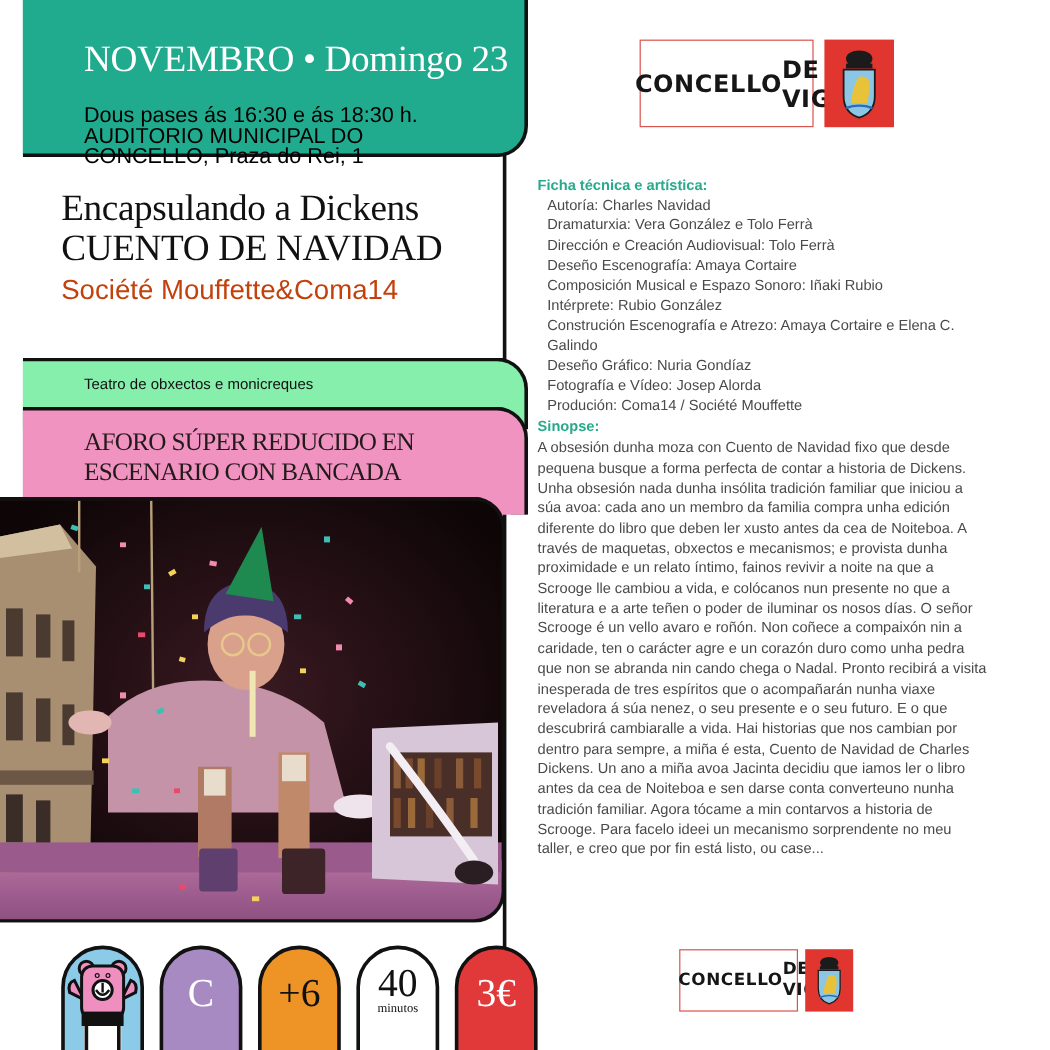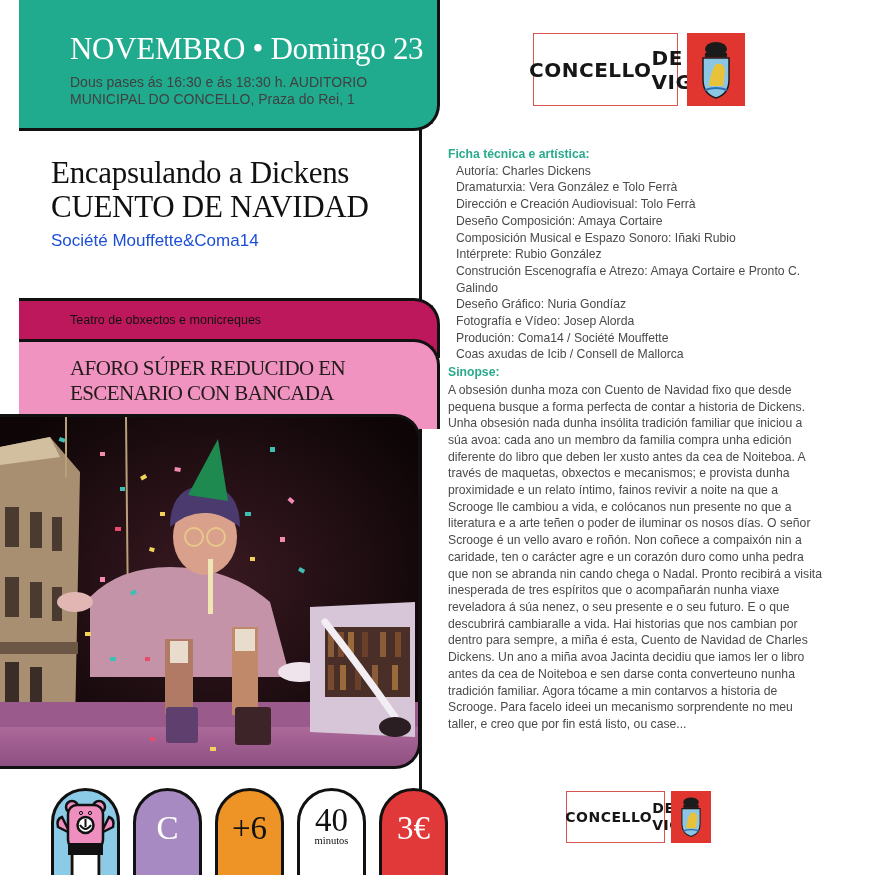--- a/index.html
+++ b/index.html
@@ -6,29 +6,29 @@
   html, body { width: 875px; height: 875px; overflow: hidden; background: #ffffff; }
   body { position: relative; font-family: "Liberation Sans", sans-serif; color: #333; }
 
   
   .left-vline { position: absolute; left: 419px; top: 0; width: 3px; height: 875px; background: #111; }
 
   .panel { position: absolute; left: 0; width: 421px; border: 3px solid #111; border-left: none; border-top: none; margin-left: 19px; }
 
   .date-panel { top: 0; height: 131px; background: #21ab8e; border-bottom-right-radius: 26px; }
   .date-title { position: absolute; left: 51px; top: 31px; font-family: "Liberation Serif", "DejaVu Serif", serif; font-size: 31px; color: #ffffff; letter-spacing: -0.3px; white-space: nowrap; }
-  .date-sub { position: absolute; left: 51px; top: 74px; width: 330px; font-size: 14px; line-height: 17px; color: #404040; }
+  .date-sub { position: absolute; left: 51px; top: 88px; width: 330px; font-size: 18px; line-height: 17px; color: #000000; }
 
   .title-block { position: absolute; left: 51px; top: 156px; width: 360px; }
   .title-main { font-family: "Liberation Serif", "DejaVu Serif", serif; font-size: 31px; line-height: 34px; color: #111; letter-spacing: -0.3px; white-space: nowrap; }
-  .company { margin-top: 6px; font-size: 17px; line-height: 22px; color: #1d4ed8; font-weight: normal; }
+  .company { margin-top: 6px; font-size: 23px; line-height: 22px; color: #c2410c; font-weight: normal; }
   .origin { font-size: 18.5px; line-height: 22px; color: #222; }
   .origin i { font-style: italic; font-weight: 600; }
 
-  .genre-panel { top: 298px; height: 60px; background: #be185d; border-top: 3px solid #111; border-right: 3px solid #111; border-top-right-radius: 26px; border-bottom: none; }
+  .genre-panel { top: 298px; height: 60px; background: #86efac; border-top: 3px solid #111; border-right: 3px solid #111; border-top-right-radius: 26px; border-bottom: none; }
   .genre-text { position: absolute; left: 51px; top: 12px; font-size: 12.5px; color: #111; }
 
   .aforo-panel { top: 339px; height: 90px; background: #f093c0; border-top: 3px solid #111; border-right: 3px solid #111; border-top-right-radius: 26px; border-bottom: none; }
   .aforo-text { position: absolute; left: 51px; top: 14px; width: 360px; font-family: "Liberation Serif", "DejaVu Serif", serif; font-size: 21px; line-height: 25px; color: #231b1b; letter-spacing: -0.6px; text-transform: uppercase; }
 
   .photo-panel { position: absolute; left: 0; top: 414px; width: 421px; height: 355px; border: 3px solid #111; border-left: none; border-radius: 0 26px 26px 0; overflow: hidden; background: #1a0d0f; }
   .photo-panel svg { display: block; }
 
   
   .badges { position: absolute; left: 51px; top: 788px; height: 90px; display: flex; gap: 13px; }
@@ -191,31 +191,30 @@
       <path d="M4,18 H30 V40 Q30,54 17,58 Q4,54 4,40 Z" fill="#8cc6e5" stroke="#1b1b1b" stroke-width="1.5"></path>
       <path d="M10,46 Q12,30 17,24 Q26,22 26,32 L24,46 Z" fill="#e8c33a"></path>
       <path d="M6,50 Q17,46 28,50" stroke="#2b6fb3" stroke-width="2" fill="none"></path>
     </svg>
   </div>
 </div>
 
 <div class="credits">
   <div class="section-label">Ficha técnica e artística:</div>
   <ul class="credit-list">
-    <li>Autoría: Charles Dickens</li>
+    <li>Autoría: Charles Navidad</li>
     <li>Dramaturxia: Vera González e Tolo Ferrà</li>
     <li>Dirección e Creación Audiovisual: Tolo Ferrà</li>
-    <li>Deseño Composición: Amaya Cortaire</li>
+    <li>Deseño Escenografía: Amaya Cortaire</li>
     <li>Composición Musical e Espazo Sonoro: Iñaki Rubio</li>
     <li>Intérprete: Rubio González</li>
-    <li>Construción Escenografía e Atrezo: Amaya Cortaire e Pronto C. Galindo</li>
+    <li>Construción Escenografía e Atrezo: Amaya Cortaire e Elena C. Galindo</li>
     <li>Deseño Gráfico: Nuria Gondíaz</li>
     <li>Fotografía e Vídeo: Josep Alorda</li>
     <li>Produción: Coma14 / Société Mouffette</li>
-    <li>Coas axudas de Icib / Consell de Mallorca</li>
   </ul>
   <div class="section-label synopsis-label">Sinopse:</div>
   <p class="synopsis">A obsesión dunha moza con Cuento de Navidad fixo que desde pequena busque a forma perfecta de contar a historia de Dickens. Unha obsesión nada dunha insólita tradición familiar que iniciou a súa avoa: cada ano un membro da familia compra unha edición diferente do libro que deben ler xusto antes da cea de Noiteboa. A través de maquetas, obxectos e mecanismos; e provista dunha proximidade e un relato íntimo, fainos revivir a noite na que a Scrooge lle cambiou a vida, e colócanos nun presente no que a literatura e a arte teñen o poder de iluminar os nosos días. O señor Scrooge é un vello avaro e roñón. Non coñece a compaixón nin a caridade, ten o carácter agre e un corazón duro como unha pedra que non se abranda nin cando chega o Nadal. Pronto recibirá a visita inesperada de tres espíritos que o acompañarán nunha viaxe reveladora á súa nenez, o seu presente e o seu futuro. E o que descubrirá cambiaralle a vida. Hai historias que nos cambian por dentro para sempre, a miña é esta, Cuento de Navidad de Charles Dickens. Un ano a miña avoa Jacinta decidiu que iamos ler o libro antes da cea de Noiteboa e sen darse conta converteuno nunha tradición familiar. Agora tócame a min contarvos a historia de Scrooge. Para facelo ideei un mecanismo sorprendente no meu taller, e creo que por fin está listo, ou case...</p>
 </div>
 
 <div class="logo logo-bottom">
   <div class="logo-box">
     <span>CONCELLO</span>
     <span>DE VIGO</span>
   </div>

